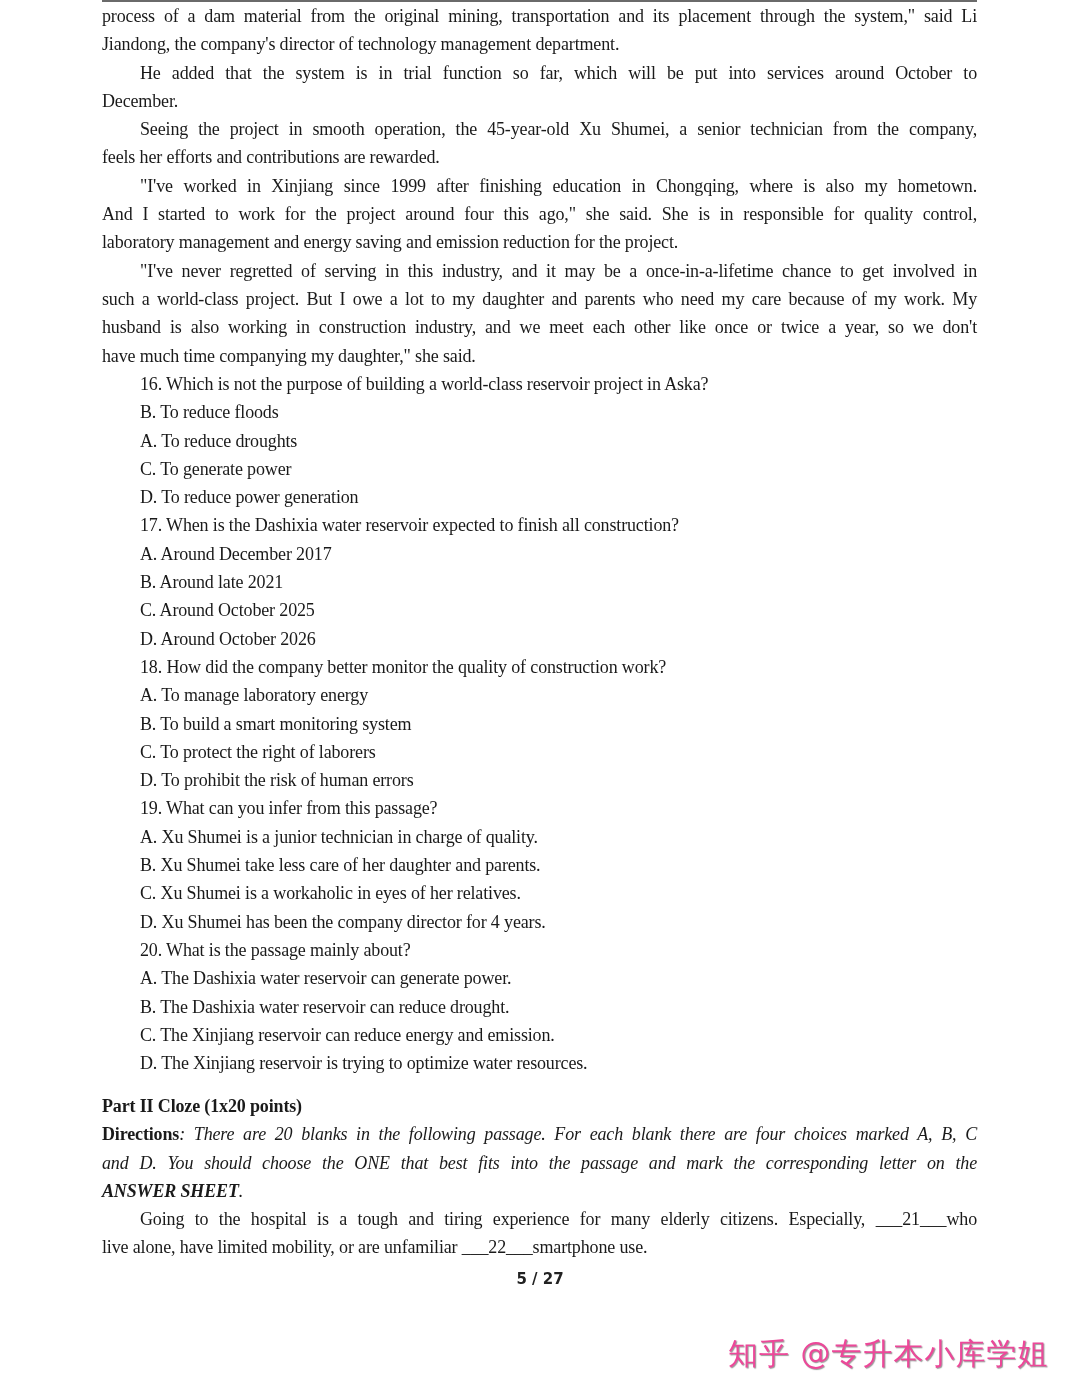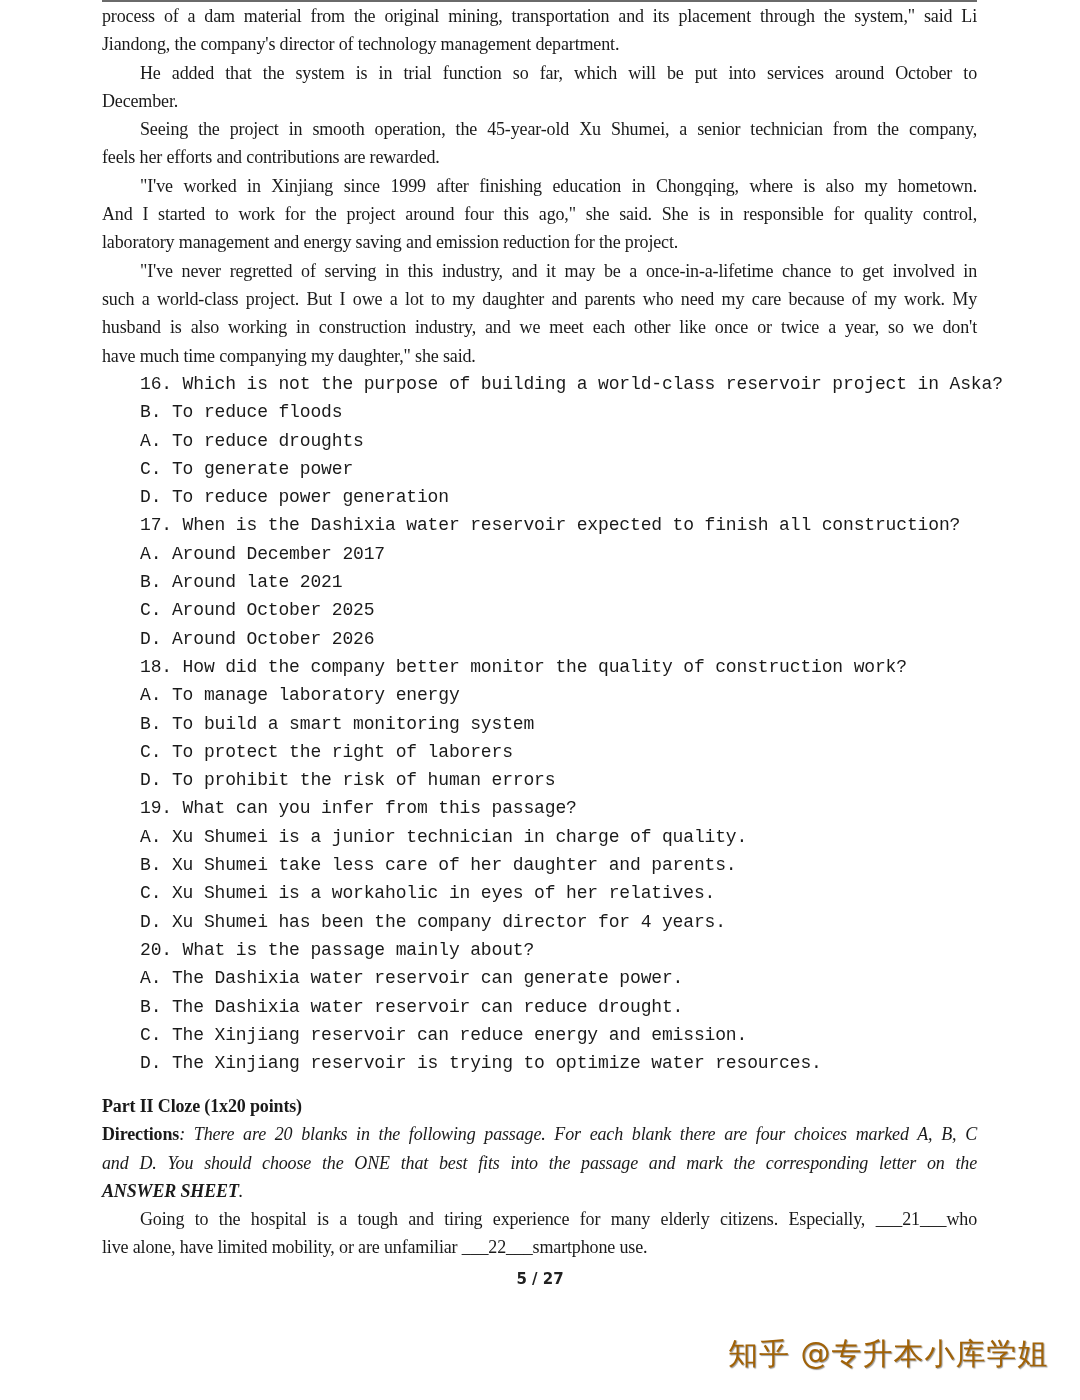--- a/index.html
+++ b/index.html
@@ -38,40 +38,40 @@
     .justify {
       text-align: justify;
       text-align-last: justify;
       white-space: normal;
     }
     .indent { padding-left: 38px; }
     .q-indent { padding-left: 38px; }
     .bold { font-weight: bold; }
     .italic { font-style: italic; }
     .passage { position: absolute; top: 2px; left: 0; width: 875px; }
-    .questions { position: absolute; top: 370px; left: 0; width: 875px; font-family: Liberation Mono, monospace; }
+    .questions { position: absolute; top: 370px; left: 0; width: 875px; }
     .part2 { position: absolute; top: 1092px; left: 0; width: 875px; }
     .page-number {
       position: absolute;
       left: 0;
       width: 1080px;
       top: 1270px;
       text-align: center;
       font-family: "DejaVu Sans", "Liberation Sans", sans-serif;
       font-weight: bold;
       font-size: 15px;
       color: #222;
     }
     .watermark {
       position: absolute;
       left: 728px;
       top: 1334px;
       font-family: "DejaVu Sans", "Liberation Sans", sans-serif;
       font-size: 30px;
-      color: #a16207;
+      color: #ec4899;
       text-shadow: 1px 1px 1px #9a9a9a;
       letter-spacing: 1px;
       white-space: nowrap;
     }
     .blank { white-space: pre; text-align: center; }
   </style>
 </head>
 <body>
 
 <div class="top-rule"></div>

